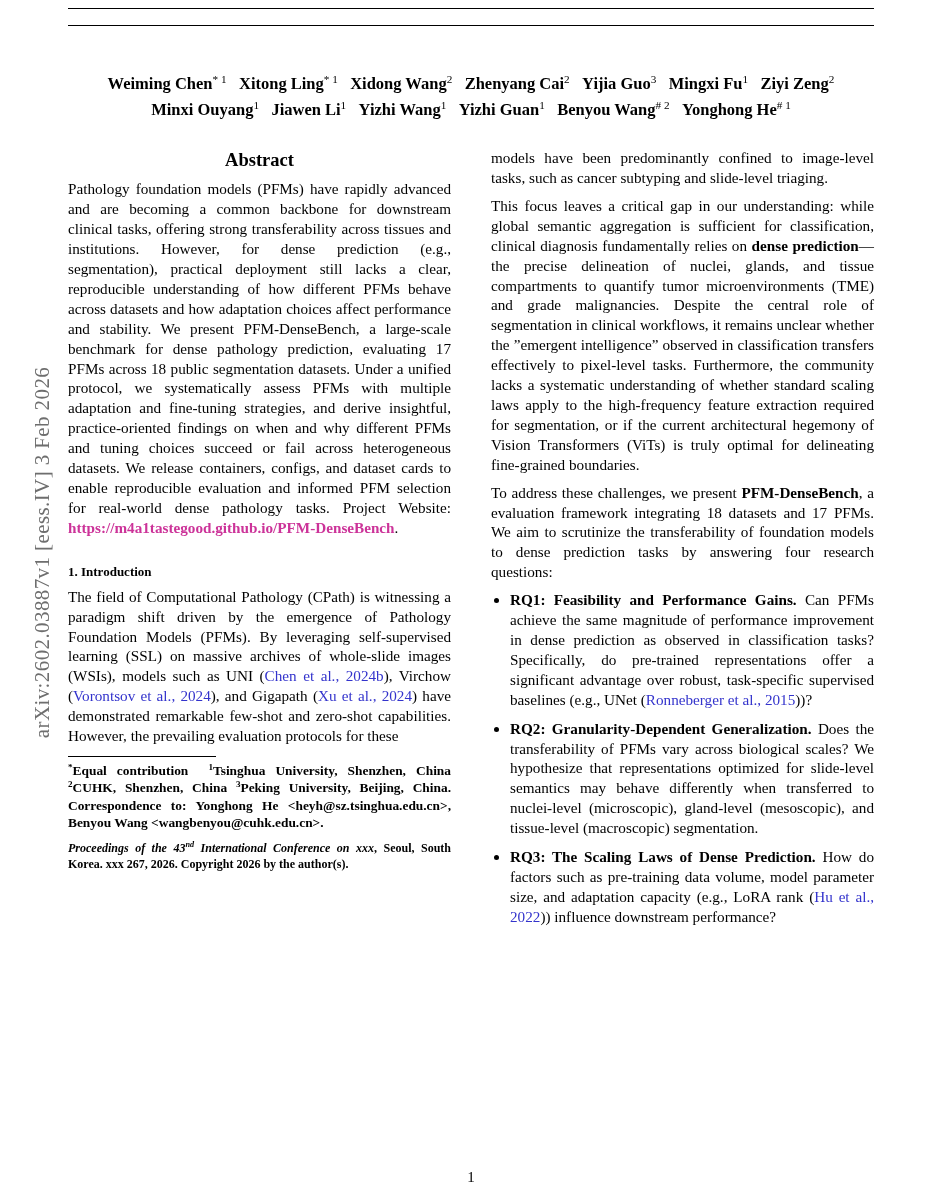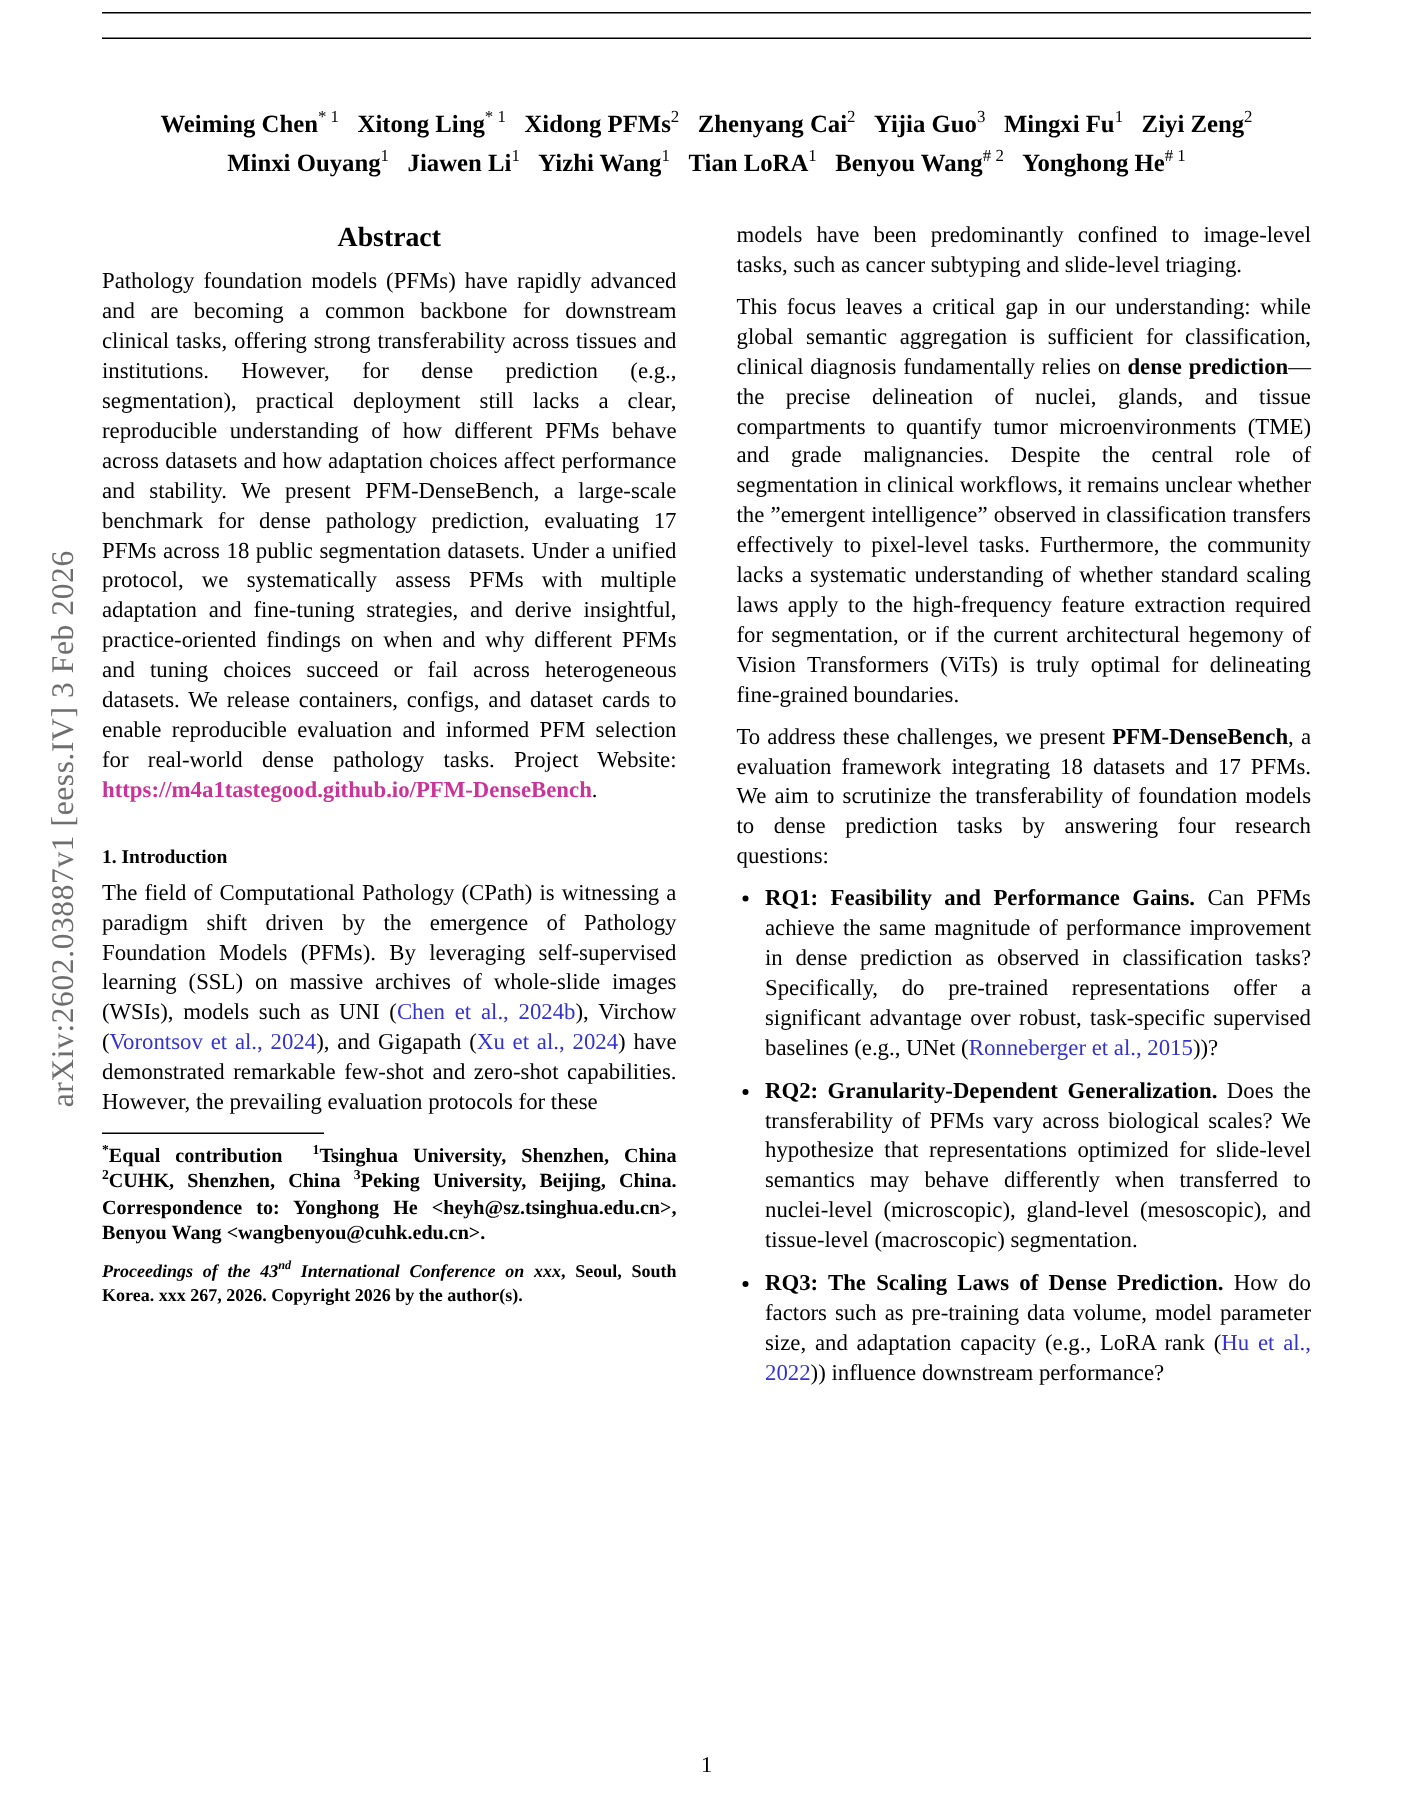--- a/index.html
+++ b/index.html
@@ -138,31 +138,31 @@
 
     <div class="rule-top"></div>
 
 
     <div class="rule-mid"></div>
 
     <div class="authors">
       <div>
         <span><span class="nm">Weiming Chen</span><sup>* 1</sup></span>&nbsp;&nbsp;
         <span><span class="nm">Xitong Ling</span><sup>* 1</sup></span>&nbsp;&nbsp;
-        <span><span class="nm">Xidong PFMs</span><sup>2</sup></span>&nbsp;&nbsp;
+        <span><span class="nm">Xidong Wang</span><sup>2</sup></span>&nbsp;&nbsp;
         <span><span class="nm">Zhenyang Cai</span><sup>2</sup></span>&nbsp;&nbsp;
         <span><span class="nm">Yijia Guo</span><sup>3</sup></span>&nbsp;&nbsp;
         <span><span class="nm">Mingxi Fu</span><sup>1</sup></span>&nbsp;&nbsp;
         <span><span class="nm">Ziyi Zeng</span><sup>2</sup></span>
       </div>
       <div>
         <span><span class="nm">Minxi Ouyang</span><sup>1</sup></span>&nbsp;&nbsp;
         <span><span class="nm">Jiawen Li</span><sup>1</sup></span>&nbsp;&nbsp;
         <span><span class="nm">Yizhi Wang</span><sup>1</sup></span>&nbsp;&nbsp;
-        <span><span class="nm">Tian LoRA</span><sup>1</sup></span>&nbsp;&nbsp;
+        <span><span class="nm">Yizhi Guan</span><sup>1</sup></span>&nbsp;&nbsp;
         <span><span class="nm">Benyou Wang</span><sup># 2</sup></span>&nbsp;&nbsp;
         <span><span class="nm">Yonghong He</span><sup># 1</sup></span>
       </div>
     </div>
 
     <div class="cols">
 
       <div class="col">
 
         <div class="abs-head">Abstract</div>

